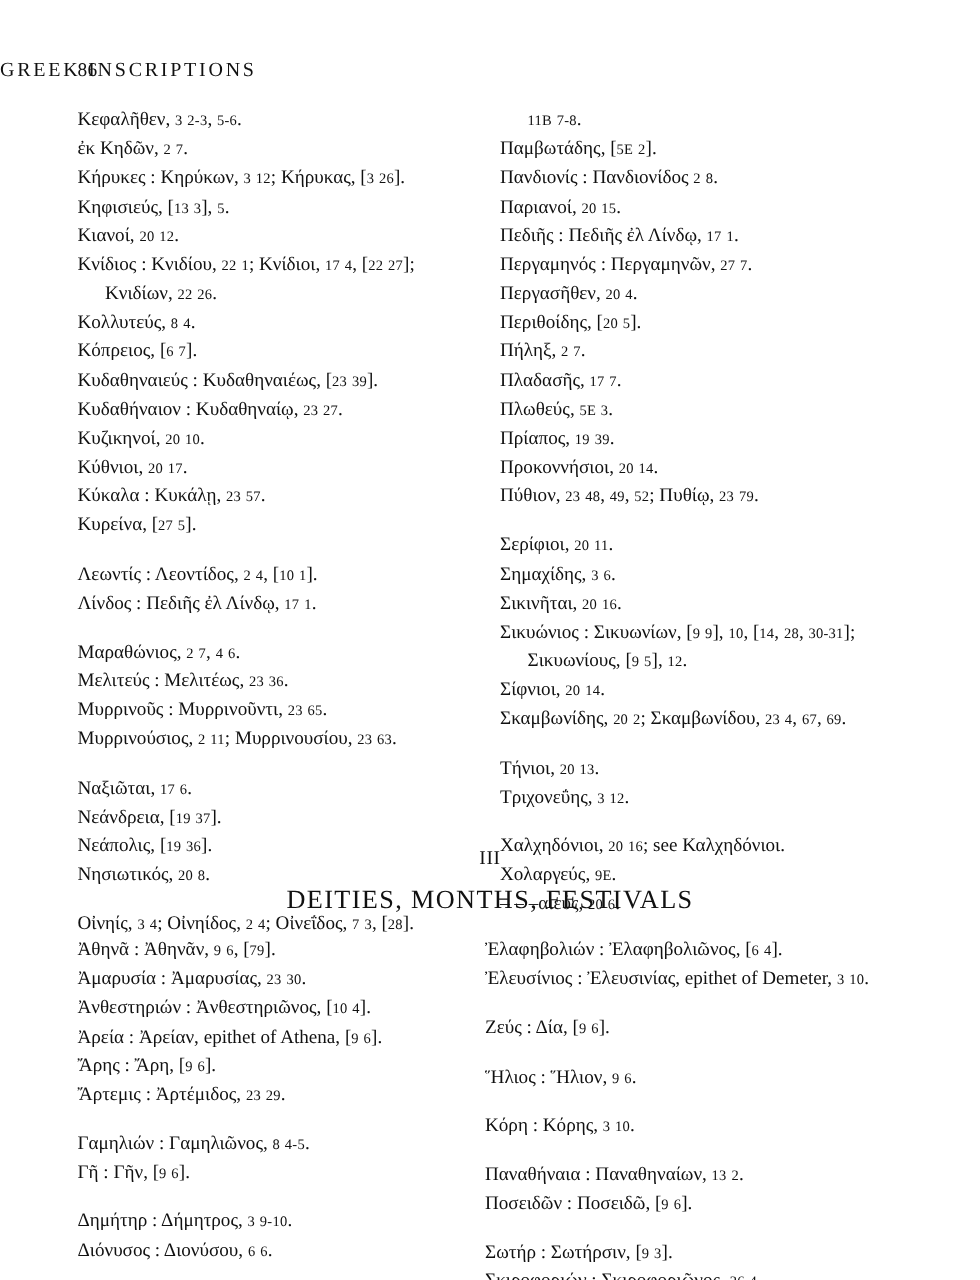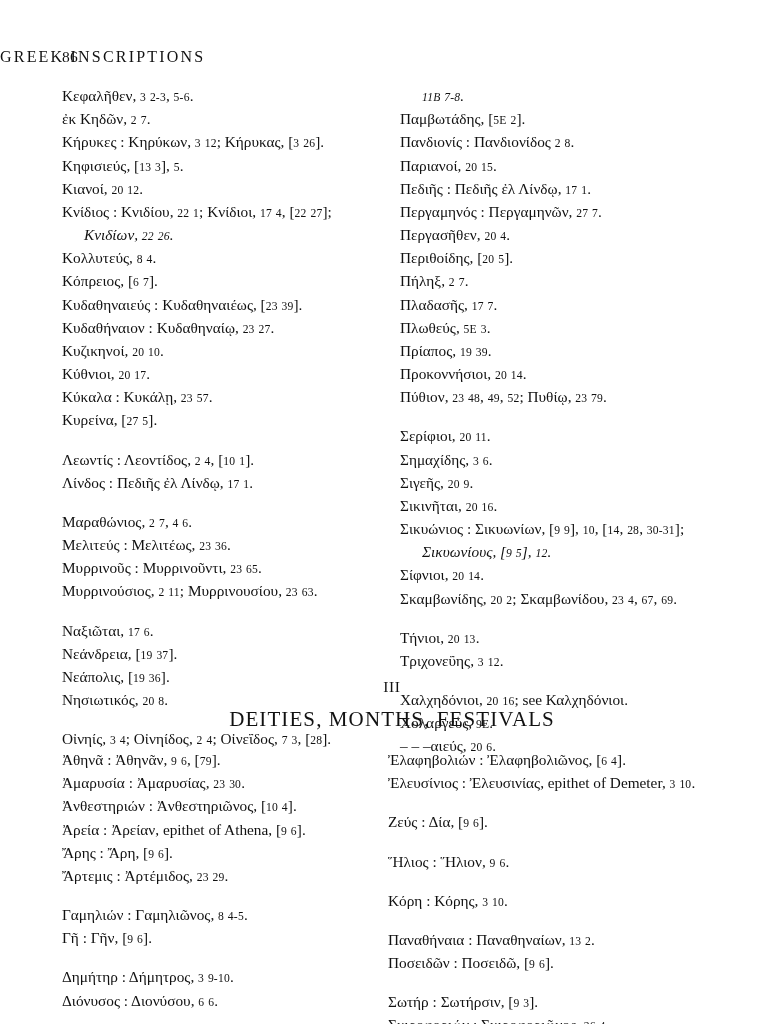--- a/index.html
+++ b/index.html
@@ -58,21 +58,20 @@
   .col {
     width: 318px;
   }
   .entry {
     font-size: 15.3px;
     line-height: 1.515;
     white-space: nowrap;
   }
   .entry.indent {
     padding-left: 22px;
-    font-style: italic;
   }
   .gap-md { height: 16px; }
   
   .ref {
     font-size: 11.6px;
     letter-spacing: 0.2px;
   }
   .section-number {
     position: absolute;
     top: 678px;
@@ -156,21 +155,20 @@
         <div class="entry">Περιθοίδης, [<span class="ref">20</span> <span class="ref">5</span>].</div>
         <div class="entry">Πήληξ, <span class="ref">2</span> <span class="ref">7</span>.</div>
         <div class="entry">Πλαδασῆς, <span class="ref">17</span> <span class="ref">7</span>.</div>
         <div class="entry">Πλωθεύς, <span class="ref">5E</span> <span class="ref">3</span>.</div>
         <div class="entry">Πρίαπος, <span class="ref">19</span> <span class="ref">39</span>.</div>
         <div class="entry">Προκοννήσιοι, <span class="ref">20</span> <span class="ref">14</span>.</div>
         <div class="entry">Πύθιον, <span class="ref">23</span> <span class="ref">48</span>, <span class="ref">49</span>, <span class="ref">52</span>; Πυθίῳ, <span class="ref">23</span> <span class="ref">79</span>.</div>
         <div class="gap-md"></div>
         <div class="entry">Σερίφιοι, <span class="ref">20</span> <span class="ref">11</span>.</div>
         <div class="entry">Σημαχίδης, <span class="ref">3</span> <span class="ref">6</span>.</div>
-        <div class="entry">Σιγεῆς, <span class="ref">20</span> <span class="ref">9</span>.</div>
         <div class="entry">Σικινῆται, <span class="ref">20</span> <span class="ref">16</span>.</div>
         <div class="entry">Σικυώνιος : Σικυωνίων, [<span class="ref">9</span> <span class="ref">9</span>], <span class="ref">10</span>, [<span class="ref">14</span>, <span class="ref">28</span>, <span class="ref">30-31</span>];</div>
         <div class="entry indent">Σικυωνίους, [<span class="ref">9</span> <span class="ref">5</span>], <span class="ref">12</span>.</div>
         <div class="entry">Σίφνιοι, <span class="ref">20</span> <span class="ref">14</span>.</div>
         <div class="entry">Σκαμβωνίδης, <span class="ref">20</span> <span class="ref">2</span>; Σκαμβωνίδου, <span class="ref">23</span> <span class="ref">4</span>, <span class="ref">67</span>, <span class="ref">69</span>.</div>
         <div class="gap-md"></div>
         <div class="entry">Τήνιοι, <span class="ref">20</span> <span class="ref">13</span>.</div>
         <div class="entry">Τριχονεΰης, <span class="ref">3</span> <span class="ref">12</span>.</div>
         <div class="gap-md"></div>
         <div class="entry">Χαλχηδόνιοι, <span class="ref">20</span> <span class="ref">16</span>; see Καλχηδόνιοι.</div>

